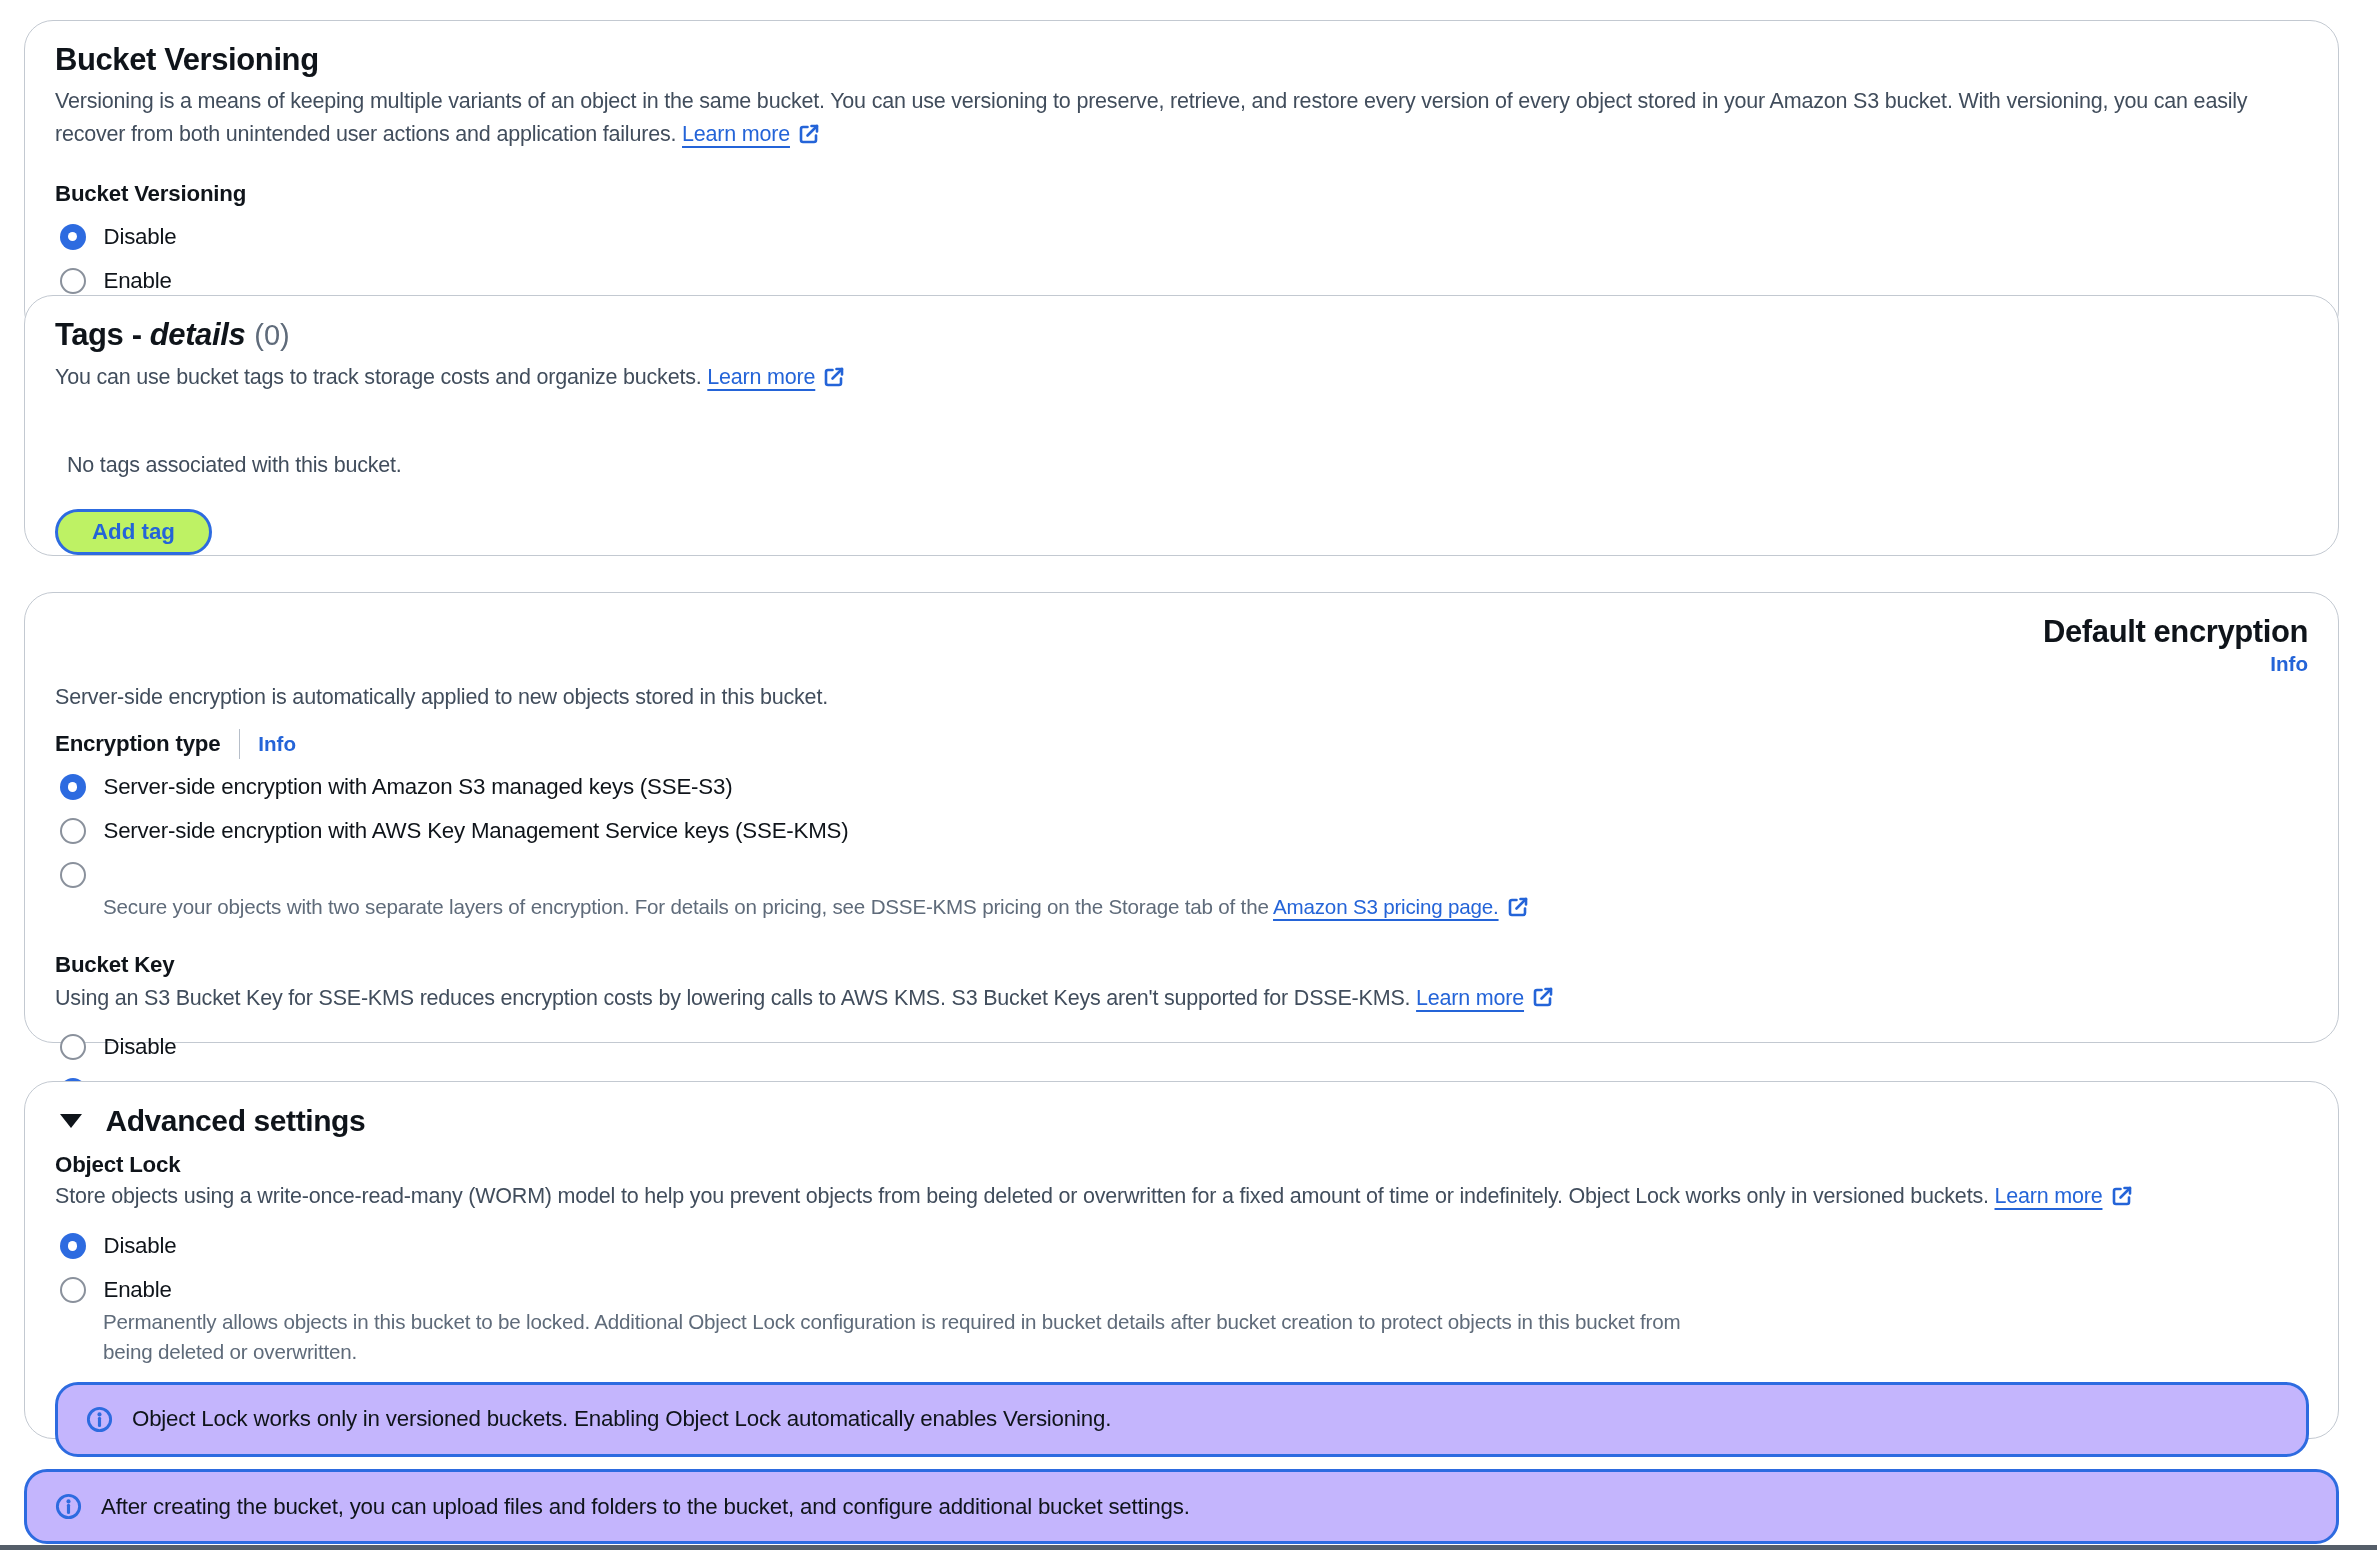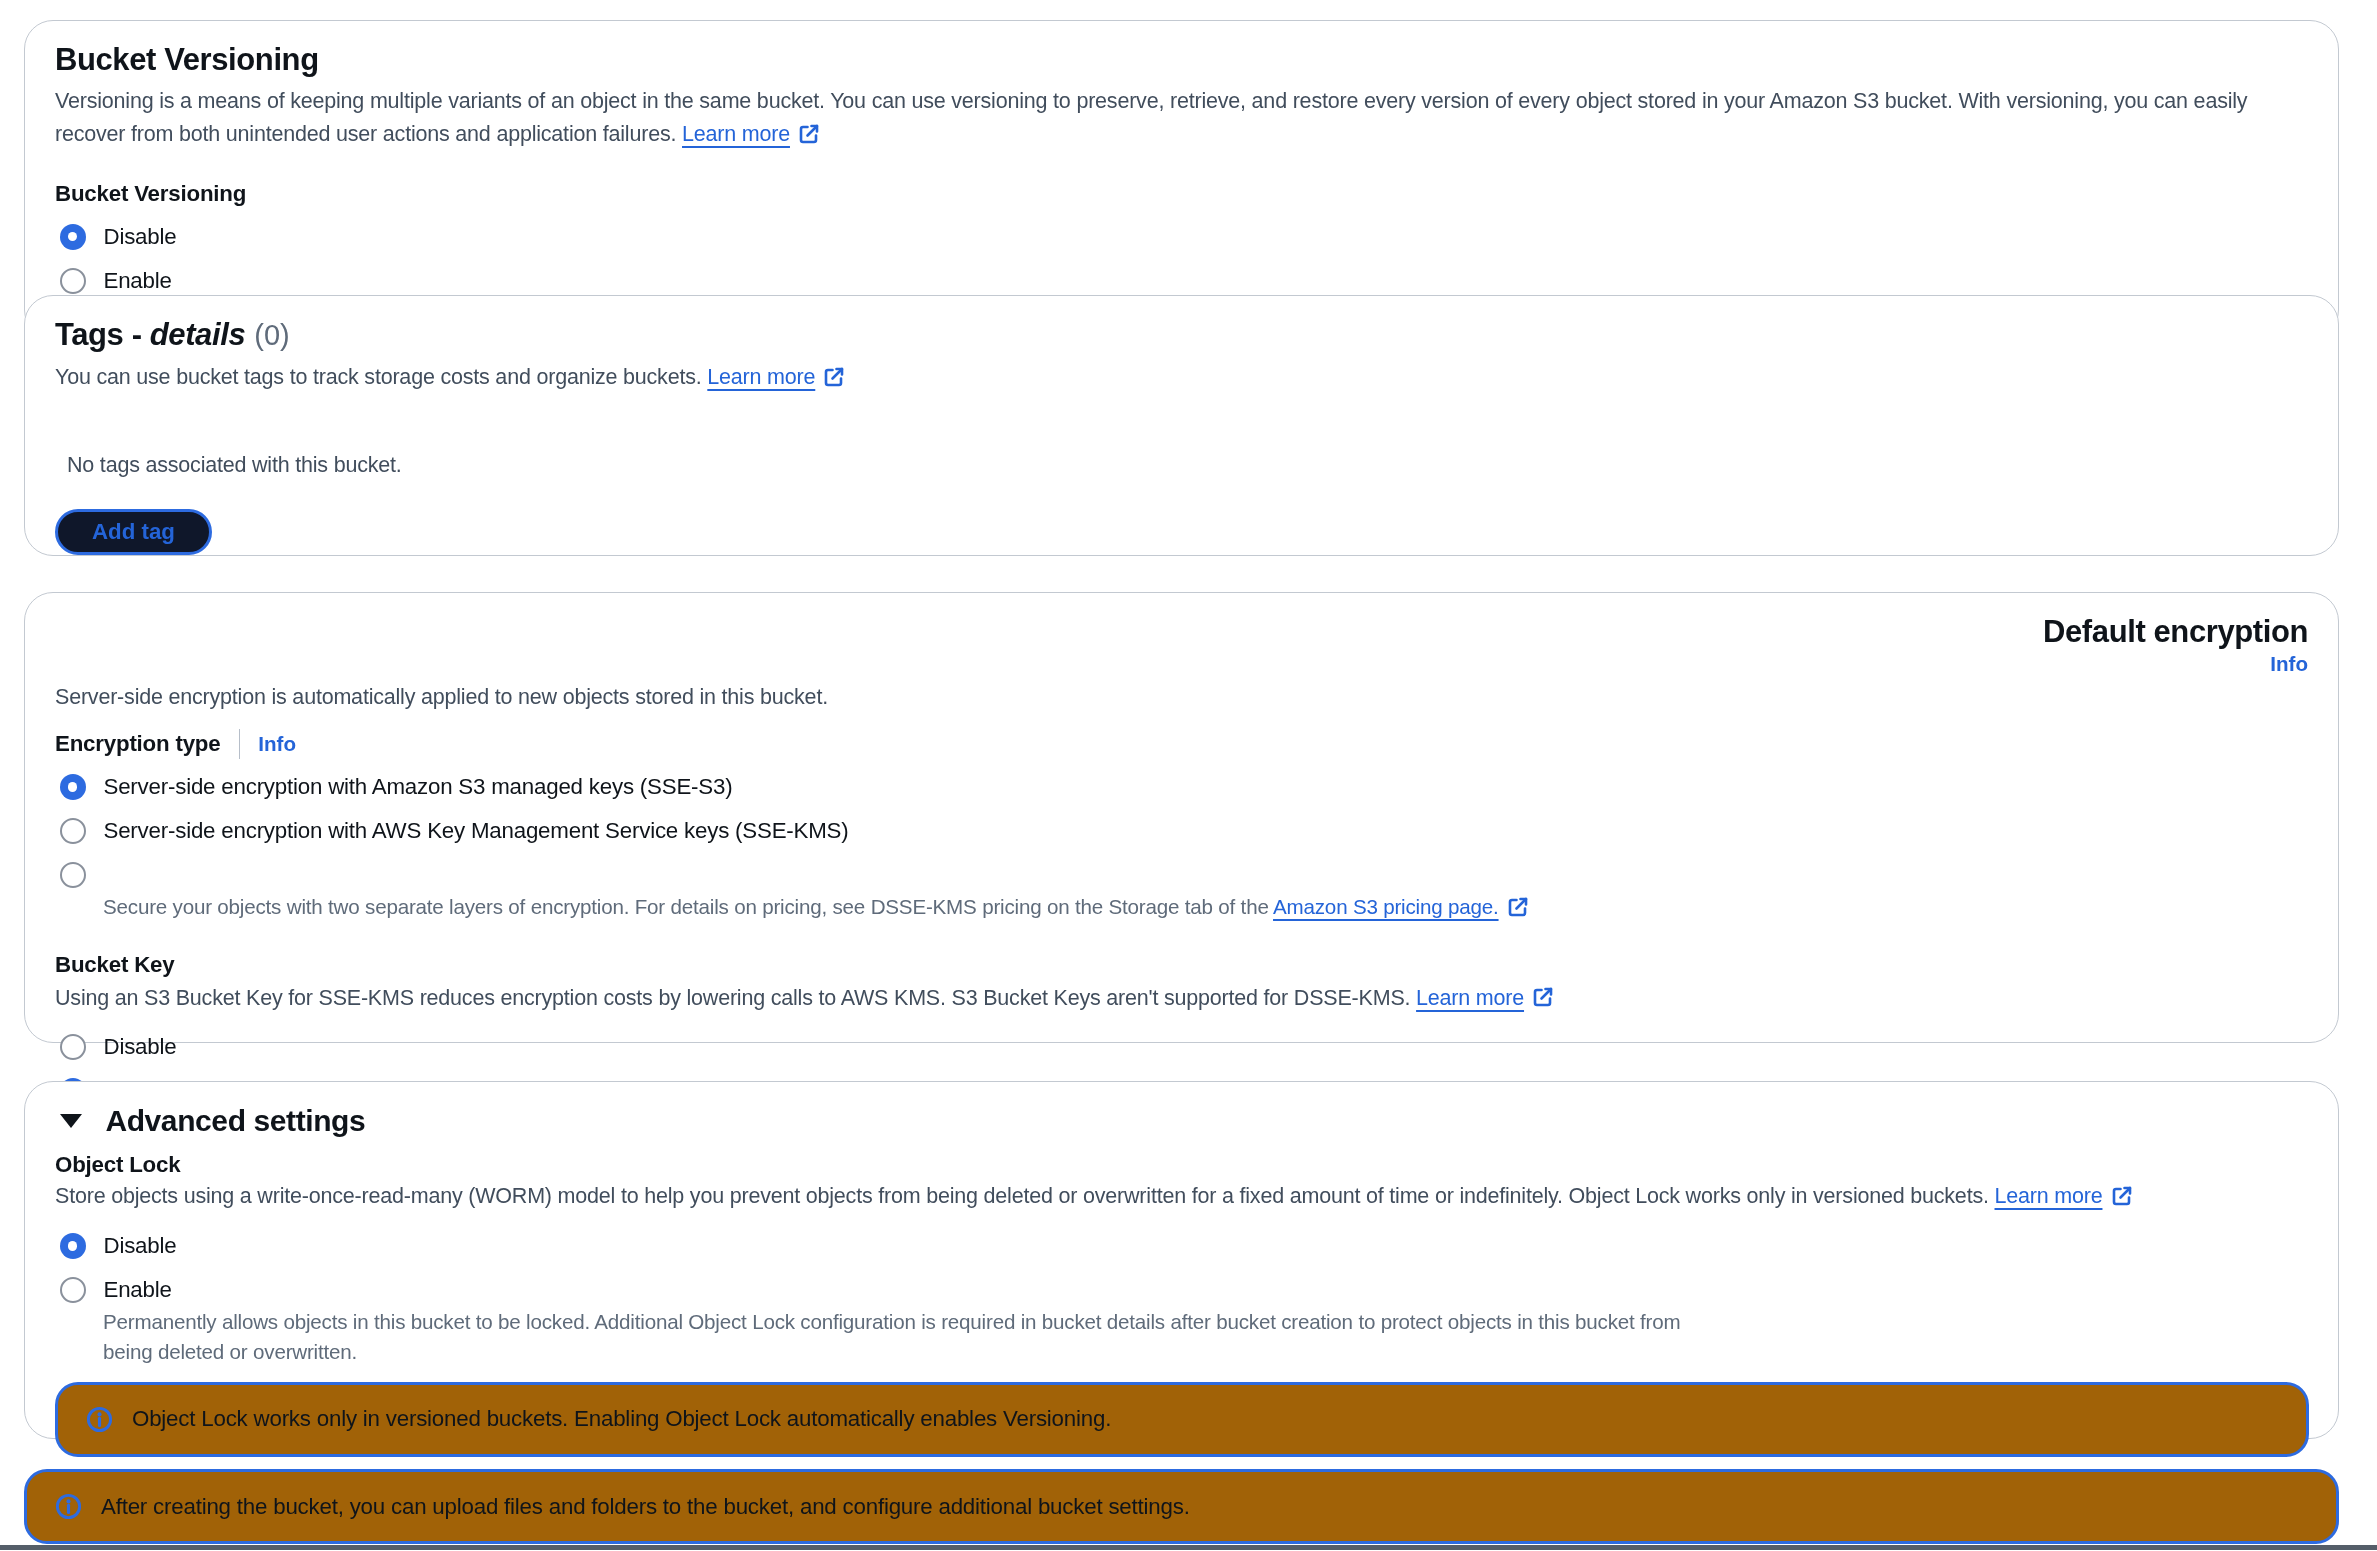--- a/index.html
+++ b/index.html
@@ -35,29 +35,29 @@
   .radio.selected::after{content:"";position:absolute;left:50%;top:50%;width:9.8px;height:9.8px;
          margin:-4.9px 0 0 -4.9px;border-radius:50%;background:#fff;}
   .radio-label{font-size:22.3px;color:#0f141a;margin-left:18px;letter-spacing:-0.2px;}
 
   .sub-desc{margin:1.8px 0 0 48px;font-size:20.6px;line-height:30px;color:#5f6b7a;letter-spacing:-0.2px;}
 
   .enc-type-row{display:flex;align-items:center;margin-top:14.3px;}
   .v-divider{display:inline-block;width:1.8px;height:30px;background:#b6bec9;margin:0 18px;}
 
   .btn-secondary{display:inline-flex;align-items:center;justify-content:center;margin-top:16px;
-      height:46px;padding:0 34px;border:3.6px solid #2d6be0;border-radius:36px;background:#0f172a;
+      height:46px;padding:0 34px;border:3.6px solid #2d6be0;border-radius:36px;background:#bef264;
       color:#2464d8;font-family:"Liberation Sans",sans-serif;font-size:22.3px;font-weight:700;cursor:pointer;}
 
   .adv-header{display:flex;align-items:center;margin-top:3.6px;cursor:pointer;}
   .caret-down{width:0;height:0;border-left:11.6px solid transparent;border-right:11.6px solid transparent;
       border-top:14.3px solid #0f141a;margin-right:23px;margin-left:5.4px;}
   .adv-title{font-size:30px;font-weight:700;letter-spacing:-0.4px;}
 
-  .alert{box-sizing:border-box;border:3.6px solid #2d6be0;border-radius:23px;background:#a16207;
+  .alert{box-sizing:border-box;border:3.6px solid #2d6be0;border-radius:23px;background:#c4b5fd;
       display:flex;align-items:center;padding:0 27px;}
   .alert-inner{margin-top:14.3px;height:75px;width:2254px;}
   .alert-text{font-size:22.3px;color:#0f141a;margin-left:18px;letter-spacing:-0.2px;}
   .info-badge{flex:none;display:inline-flex;}
   .info-badge svg{width:29px;height:29px;}
 
   #banner-footer{position:absolute;left:24px;top:1469px;width:2315px;height:75px;}
   #bottom-edge{position:absolute;left:0;top:1545px;width:2377px;height:4.5px;background:#555e69;}
 
   .mt26{margin-top:23px;} .mt14{margin-top:12.5px;} .mt56{margin-top:50px;}

